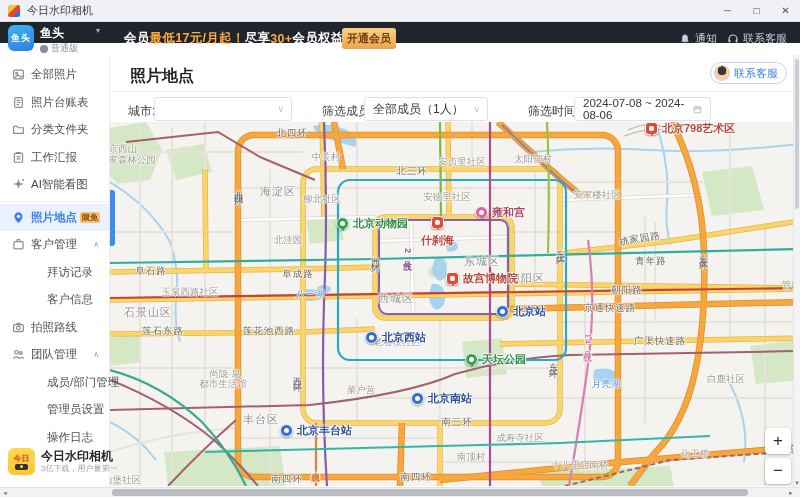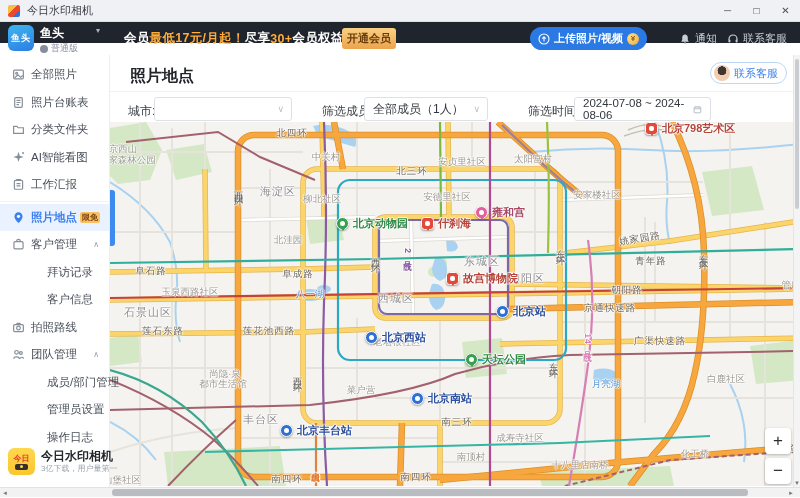--- a/index.html
+++ b/index.html
@@ -161,28 +161,20 @@
         <span>普通版</span>
       </div>
     <div class="promo" id="promo-text">
         <span>会员</span>
         <span class="hl">最低17元/月起！</span>
         <span> 尽享</span>
         <span class="hl">30+</span>
         <span>会员权益</span>
       </div>
     <div class="cta">开通会员</div>
-    <div class="upload">
-      <svg width="12" height="12" viewBox="0 0 12 12">
-          <circle cx="6" cy="6" r="5" fill="none" stroke="#fff" stroke-width="1.1"></circle>
-          <path d="M6,8.4 V4 M4.2,5.6 L6,3.8 L7.8,5.6" fill="none" stroke="#fff" stroke-width="1.1"></path>
-        </svg>
-      <span>上传照片/视频</span>
-      <span class="coin">¥</span>
-    </div>
     <div class="bact" id="notif">
       <svg width="12" height="12" viewBox="0 0 12 12">
           <path d="M6,1.4 C4.2,1.4 3.2,2.9 3.2,4.6 L3.2,7 L2.2,8.8 L9.8,8.8 L8.8,7 L8.8,4.6 C8.8,2.9 7.8,1.4 6,1.4 Z" fill="#c9cdd6"></path>
           <circle cx="6" cy="10.2" r="1" fill="#c9cdd6"></circle>
         </svg>
       <span>通知</span>
     </div>
     <div class="bact" id="bsupport">
       <svg width="12" height="12" viewBox="0 0 12 12">
           <path d="M2,7 L2,6 A4,4 0 0 1 10,6 L10,7" fill="none" stroke="#c9cdd6" stroke-width="1.2"></path>
@@ -217,35 +209,35 @@
         <div class="sitem">
           <span class="sic">
             <svg width="13" height="13" viewBox="0 0 12 12" fill="none" stroke="currentColor" stroke-width="1.1">
               <path d="M1.5,3.2 L4.6,3.2 L5.6,4.4 L10.5,4.4 L10.5,9.6 L1.5,9.6 Z"></path>
             </svg>
           </span>
           <span class="slbl">分类文件夹</span>
         </div>
         <div class="sitem">
           <span class="sic">
+            <svg width="13" height="13" viewBox="0 0 12 12" fill="none" stroke="currentColor" stroke-width="1.1">
+              <rect x="2.2" y="2.2" width="7.6" height="8.2" rx="1"></rect>
+              <path d="M4.4,2.2 V1.4 H7.6 V2.2 M4.2,5.2 h3.6 M4.2,7.2 h3.6"></path>
+            </svg>
+          </span>
+          <span class="slbl">工作汇报</span>
+        </div>
+        <div class="sitem">
+          <span class="sic">
             <svg width="13" height="13" viewBox="0 0 12 12" fill="currentColor">
               <path d="M6,0.8 L7.1,4.4 L10.8,5.5 L7.1,6.6 L6,10.2 L4.9,6.6 L1.2,5.5 L4.9,4.4 Z"></path>
               <circle cx="10.2" cy="1.8" r="0.9"></circle>
             </svg>
           </span>
           <span class="slbl">AI智能看图</span>
-        </div>
-        <div class="sitem">
-          <span class="sic">
-            <svg width="13" height="13" viewBox="0 0 12 12" fill="none" stroke="currentColor" stroke-width="1.1">
-              <rect x="2.2" y="2.2" width="7.6" height="8.2" rx="1"></rect>
-              <path d="M4.4,2.2 V1.4 H7.6 V2.2 M4.2,5.2 h3.6 M4.2,7.2 h3.6"></path>
-            </svg>
-          </span>
-          <span class="slbl">工作汇报</span>
         </div>
         <div class="sdivider"></div>
         <div class="sitem active">
           <span class="sic">
             <svg width="13" height="13" viewBox="0 0 12 12" fill="currentColor">
               <path d="M6,1.2 C3.9,1.2 2.3,2.9 2.3,5 C2.3,7.8 6,11 6,11 C6,11 9.7,7.8 9.7,5 C9.7,2.9 8.1,1.2 6,1.2 Z"></path>
               <circle cx="6" cy="4.9" r="1.5" fill="#fff"></circle>
             </svg>
           </span>
           <span class="slbl">照片地点</span>
@@ -526,21 +518,21 @@
           <span class="mlbl">北京798艺术区</span>
         </div>
         <div class="marker temple" style="left: 365px; top: 83px;">
           <span class="pin temple"></span>
           <span class="mlbl">雍和宫</span>
         </div>
         <div class="marker park" style="left: 226px; top: 94px;">
           <span class="pin park"></span>
           <span class="mlbl">北京动物园</span>
         </div>
-        <div class="marker scenic" style="left: 311px; top: 94px;">
+        <div class="marker scenic" style="left: 311px; top: 94px; flex-direction: column;">
           <span class="pin scenic"></span>
           <span class="mlbl">什刹海</span>
         </div>
         <div class="marker scenic" style="left: 336px; top: 149px;">
           <span class="pin scenic"></span>
           <span class="mlbl">故宫博物院</span>
         </div>
         <div class="marker station" style="left: 386px; top: 182px;">
           <span class="pin station"></span>
           <span class="mlbl">北京站</span>

